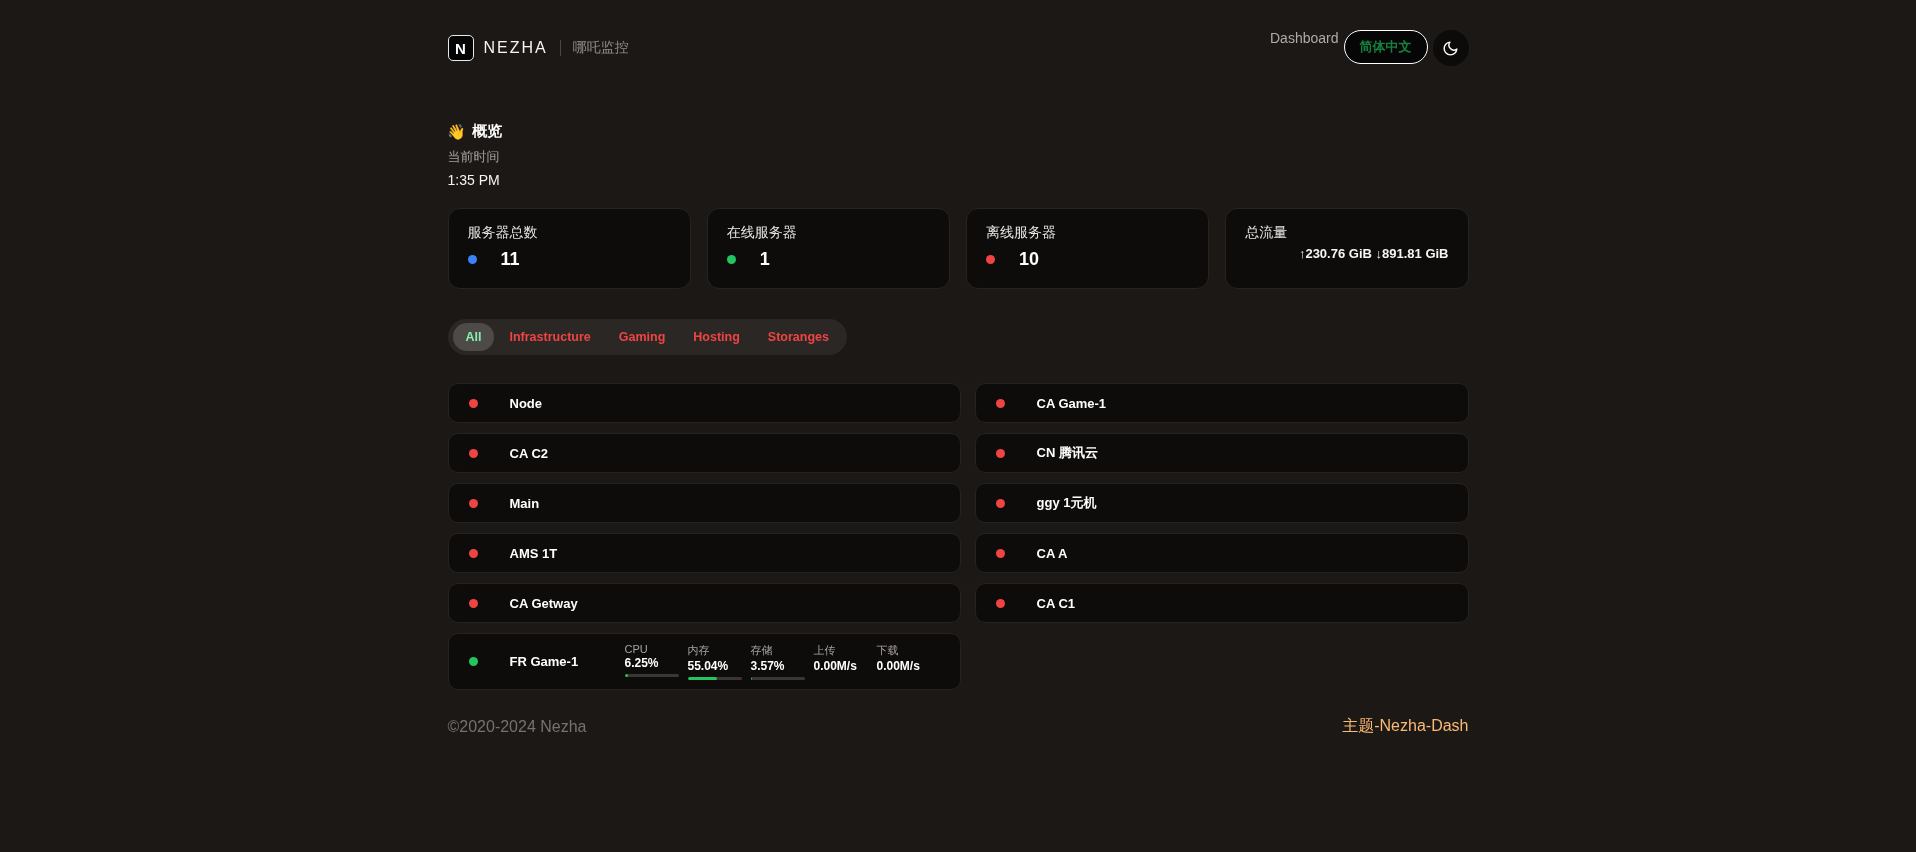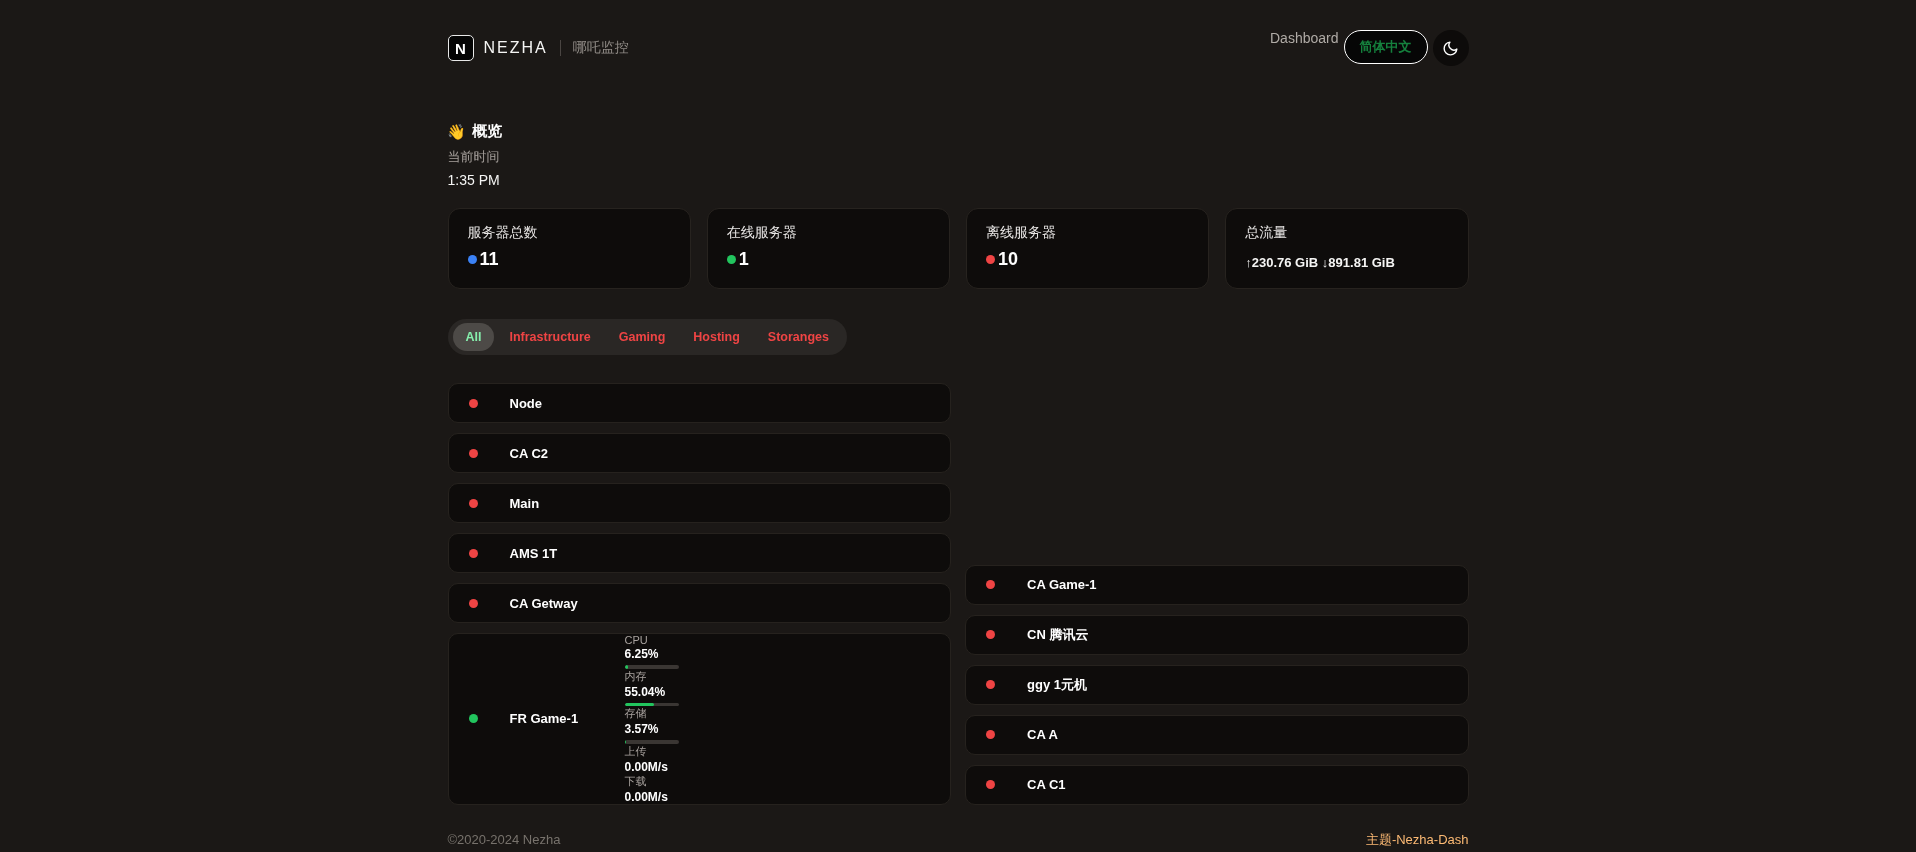--- a/index.html
+++ b/index.html
@@ -52,67 +52,67 @@
   .stats-grid {
     margin-top: 20px;
     display: grid; grid-template-columns: repeat(4, 1fr); gap: 16px;
   }
   .stat-card {
     height: 81px; border-radius: 12px;
     background: #0e0c0b; border: 1px solid #27231f;
     padding: 15px 19px;
   }
   .stat-label { font-size: 14px; color: #e7e5e4; }
-  .stat-value-row { display: flex; align-items: center; gap: 3px; margin-top: 7px; }
+  .stat-value-row { display: flex; align-items: center; gap: 24px; margin-top: 7px; }
   .stat-dot { width: 9px; height: 9px; border-radius: 50%; flex: 0 0 auto; }
   .stat-value { font-size: 18px; font-weight: 700; color: #fff; }
-  .stat-traffic { margin-top: 13px; font-size: 13px; font-weight: 700; color: #f5f5f4; }
+  .stat-traffic { margin-top: 4px; font-size: 13px; font-weight: 700; color: #f5f5f4; text-align: right; }
 
   
   .tabs {
     margin-top: 30px;
     display: inline-flex; align-items: center;
     background: #2a2725; border-radius: 9999px; padding: 4px 5px; gap: 2px;
   }
   .tab {
     font-size: 12.5px; font-weight: 700; color: #ef4444;
     padding: 7px 13px; border-radius: 9999px; cursor: pointer; border: none; background: transparent;
     font-family: inherit;
   }
   .tab.active { background: #4d4a47; color: #86efac; }
 
   
   .server-grid {
     margin-top: 28px;
     display: flex; gap: 14px;
   }
-  .server-col { flex: 1; display: flex; flex-direction: column; gap: 10px; justify-content: flex-end; }
+  .server-col { flex: 1; display: flex; flex-direction: column; gap: 10px; }
   .server-row {
     min-height: 40px; border-radius: 10px;
     background: #0e0c0b; border: 1px solid #26221e;
     display: flex; align-items: center; padding: 0 20px;
     cursor: pointer;
   }
   .server-row.tall { min-height: 57px; }
   .status-dot { width: 9px; height: 9px; border-radius: 50%; margin-right: 32px; flex: 0 0 auto; }
   .server-name { font-size: 13px; font-weight: 700; color: #fff; }
   .server-row.tall .server-name { width: 115px; }
 
-  .live-stats { display: flex; flex-direction: column; }
+  .live-stats { display: flex; }
   .stat-col { width: 63px; }
   .stat-col-label { font-size: 11px; color: #a8a29e; }
   .stat-col-value { font-size: 12px; font-weight: 700; color: #fff; margin-top: 1px; }
   .stat-bar { width: 54px; height: 3.5px; border-radius: 2px; background: #3a3633; margin-top: 4px; overflow: hidden; }
   .stat-bar-fill { height: 100%; background: #22c55e; border-radius: 2px; }
 
   
   .footer {
     margin-top: 26px;
     display: flex; justify-content: space-between; align-items: center;
-    font-size: 13px;
+    font-size: 16px;
   }
   .footer-left { color: #77726c; }
   .footer-right { color: #fdba74; cursor: pointer; }
 </style>
 </head>
 <body>
 
 <div class="container">
 
   <div class="header">

